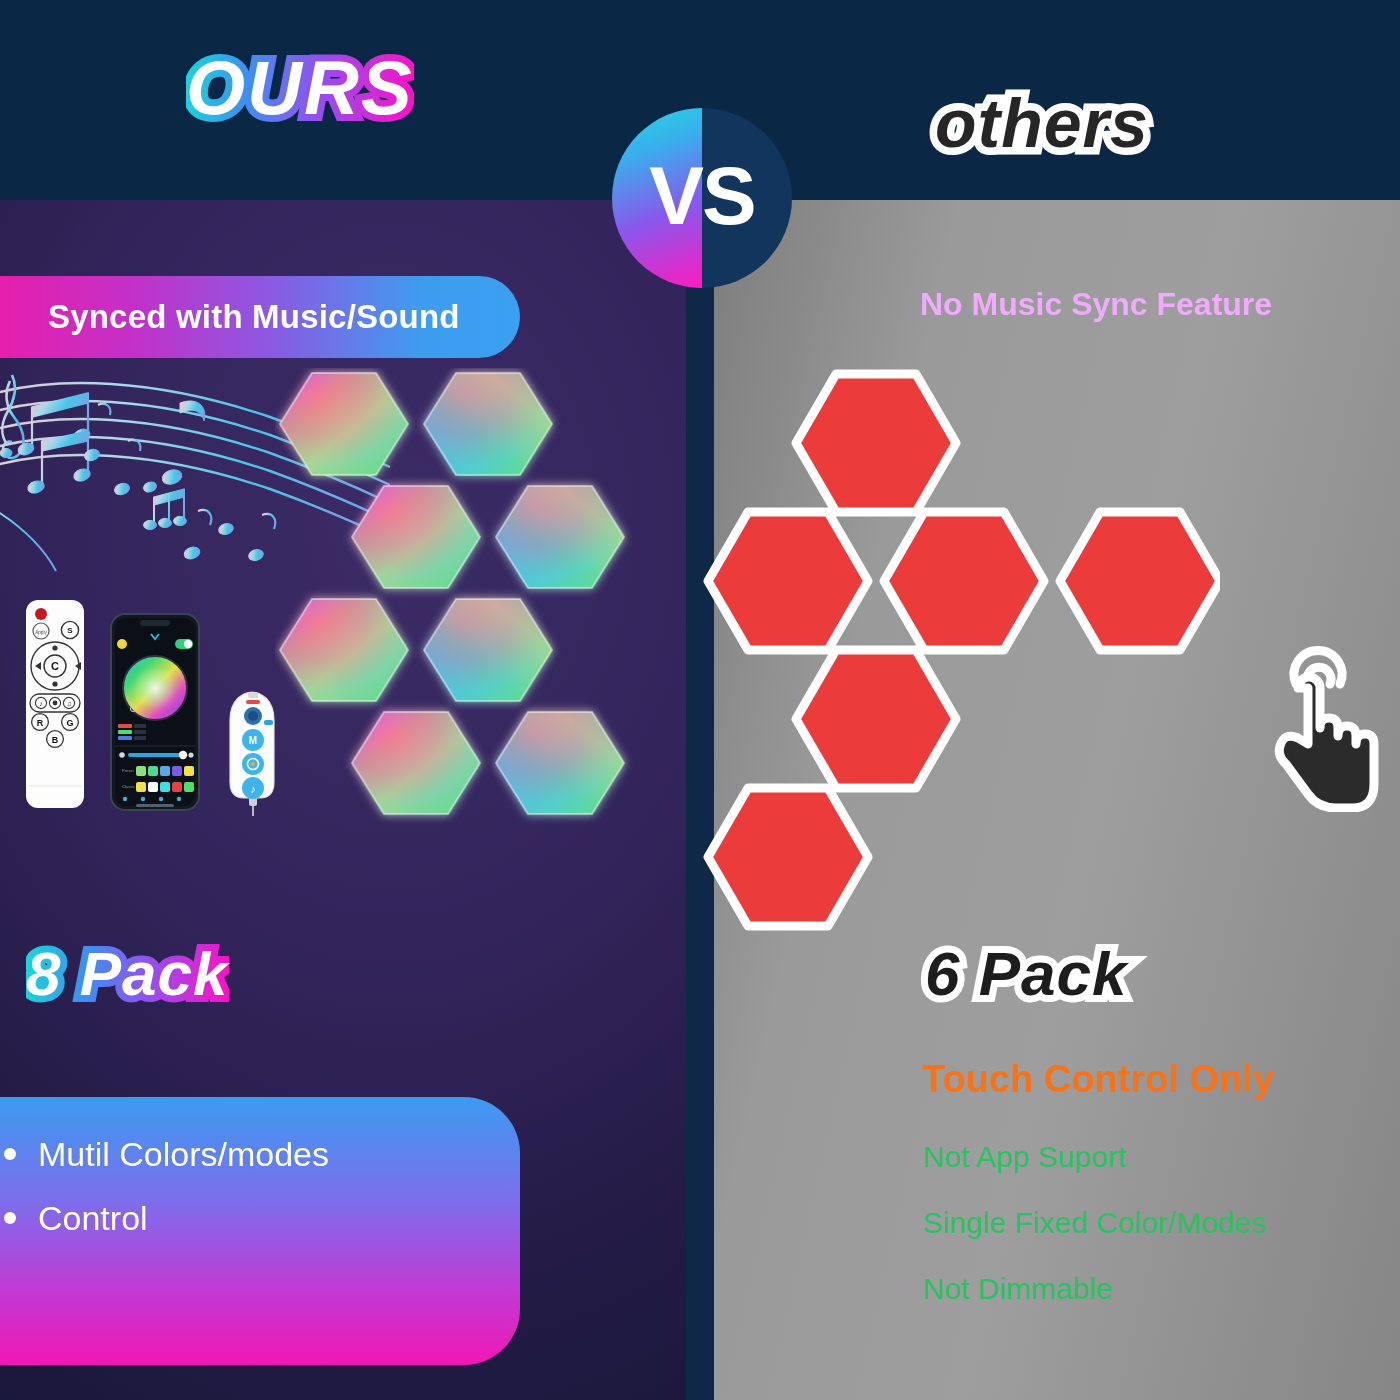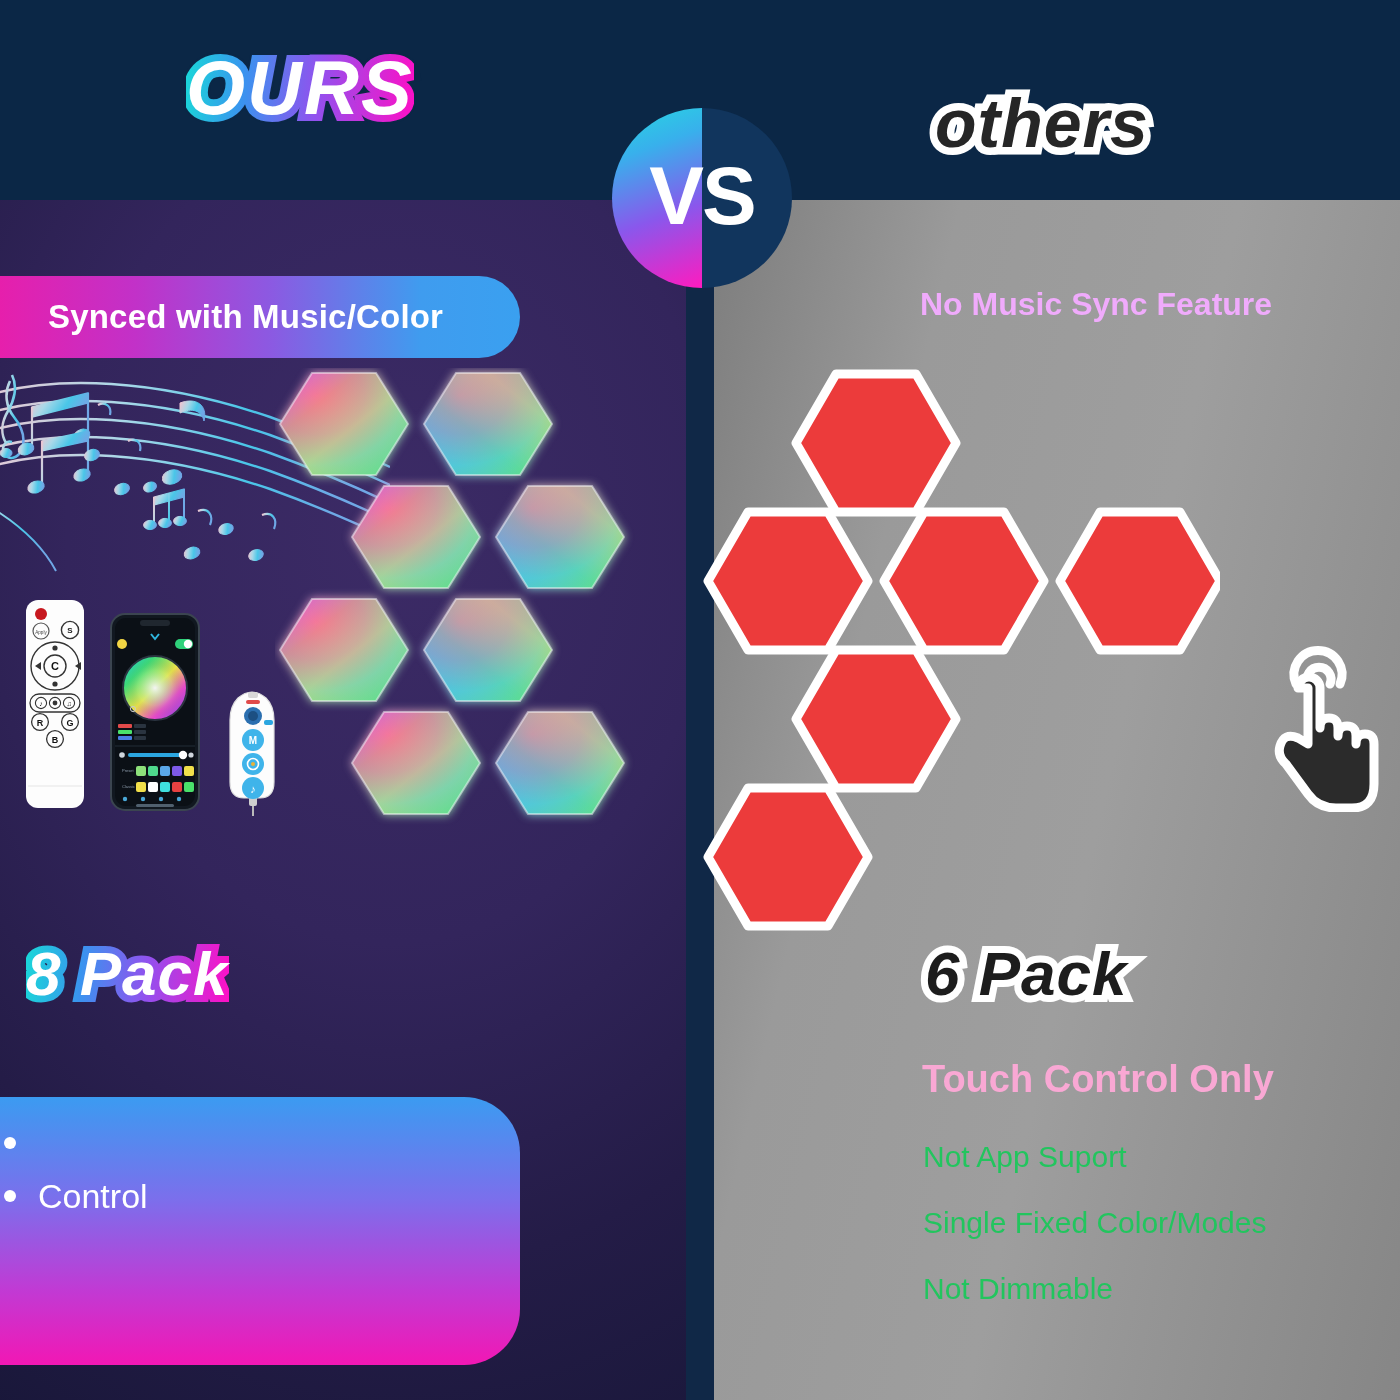--- a/index.html
+++ b/index.html
@@ -147,21 +147,21 @@
     margin-bottom:30px; display:flex; align-items:center;
   }
   .bullet-dot {
     width:12px; height:12px; border-radius:50%; background:#fff;
     display:inline-block; margin-right:22px; flex:none;
   }
 
   
   .touch-only {
     position:absolute; left:922px; top:1058px; z-index:5;
-    color:#f9a8d4; font-size:38px; font-weight:bold;
+    color:#f97316; font-size:38px; font-weight:bold;
   }
   .right-list { position:absolute; left:923px; top:1140px; z-index:5; }
   .right-list div {
     color:#22c55e; font-size:30px; font-weight:normal; margin-bottom:32px;
   }
 </style>
 </head>
 <body>
 
 <div id="stage">
@@ -450,21 +450,21 @@
       <text x="241" y="148" font-size="10" text-anchor="middle" fill="#ffffff" font-weight="bold" font-family="Liberation Sans, sans-serif">M</text>
       <circle cx="241" cy="168" r="11" fill="#3fb4ea"></circle>
       <circle cx="241" cy="168" r="5.5" fill="none" stroke="#ffffff" stroke-width="1.6"></circle>
       <circle cx="241" cy="168" r="2" fill="#e8b23a"></circle>
       <circle cx="241" cy="192" r="11" fill="#3fb4ea"></circle>
       <text x="241" y="196.5" font-size="11" text-anchor="middle" fill="#ffffff" font-family="Liberation Sans, sans-serif">♪</text>
     </g>
   </svg>
 
   <div class="sync-pill">
-    <span>Synced with Music/Color</span>
+    <span>Synced with Music/Sound</span>
   </div>
 
   <div class="no-sync">No Music Sync Feature</div>
 
   <svg class="touch-icon" viewBox="0 0 130 180">
     <g stroke="#ffffff" stroke-width="9" stroke-linejoin="round" stroke-linecap="round" fill="#2b2b2b">
       <path d="M40 52 a24 24 0 1 1 44 0" fill="none"></path>
       <path d="M52 52 a12 12 0 1 1 22 0" fill="none"></path>
       <path d="M52 56 v56 l-10 -6 q-14 -6 -18 8 q-3 10 6 18 l22 30 q10 14 28 14 h16 q22 0 22 -24 v-40
                q0 -10 -9 -10 q-9 0 -9 10 v-8 q0 -10 -9 -10 q-9 0 -9 10 v-8 q0 -10 -9 -10 q-9 0 -9 10 V56
@@ -479,20 +479,21 @@
 
   <div class="pack6-wrap">
     <div class="pack6-outer">6 Pack</div>
     <div class="pack6-fill">6 Pack</div>
   </div>
 
   <div class="bullet-panel">
     <ul>
       <li>
         <span class="bullet-dot"></span>
+        <span>Mutil Colors/modes</span>
       </li>
       <li>
         <span class="bullet-dot"></span>
         <span>Control</span>
       </li>
     </ul>
   </div>
 
   <div class="touch-only">Touch Control Only</div>
   <div class="right-list">

